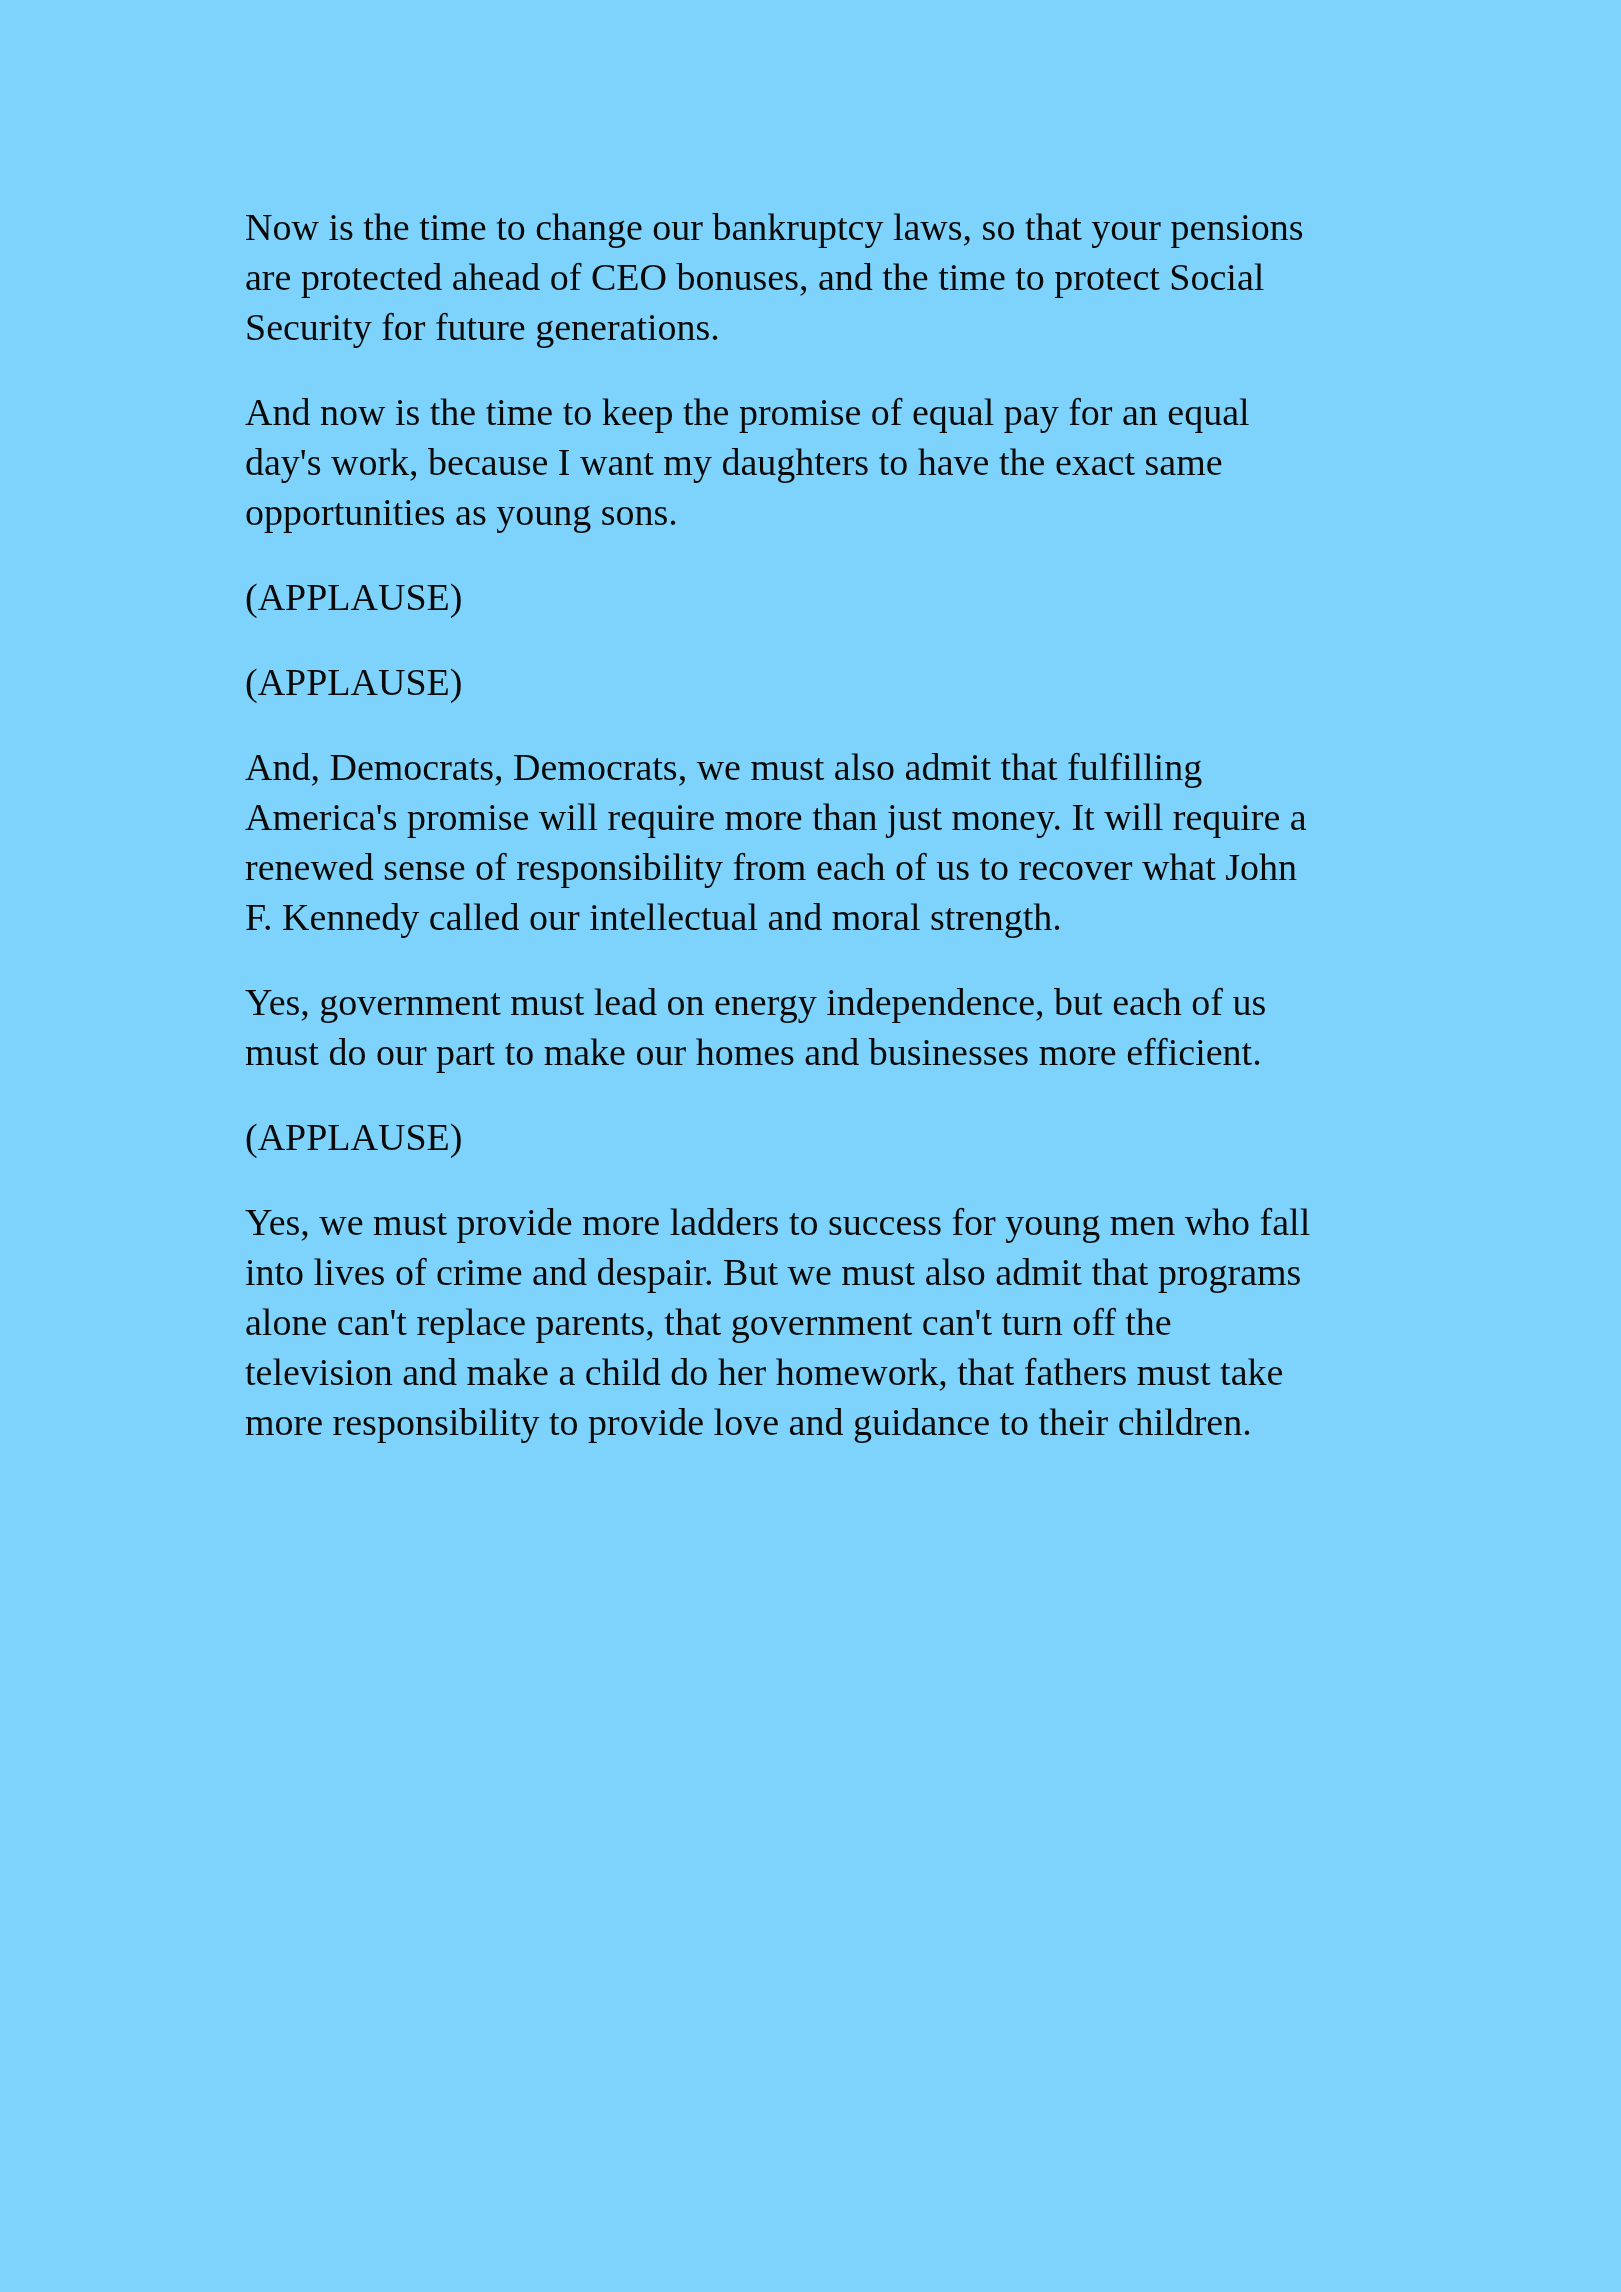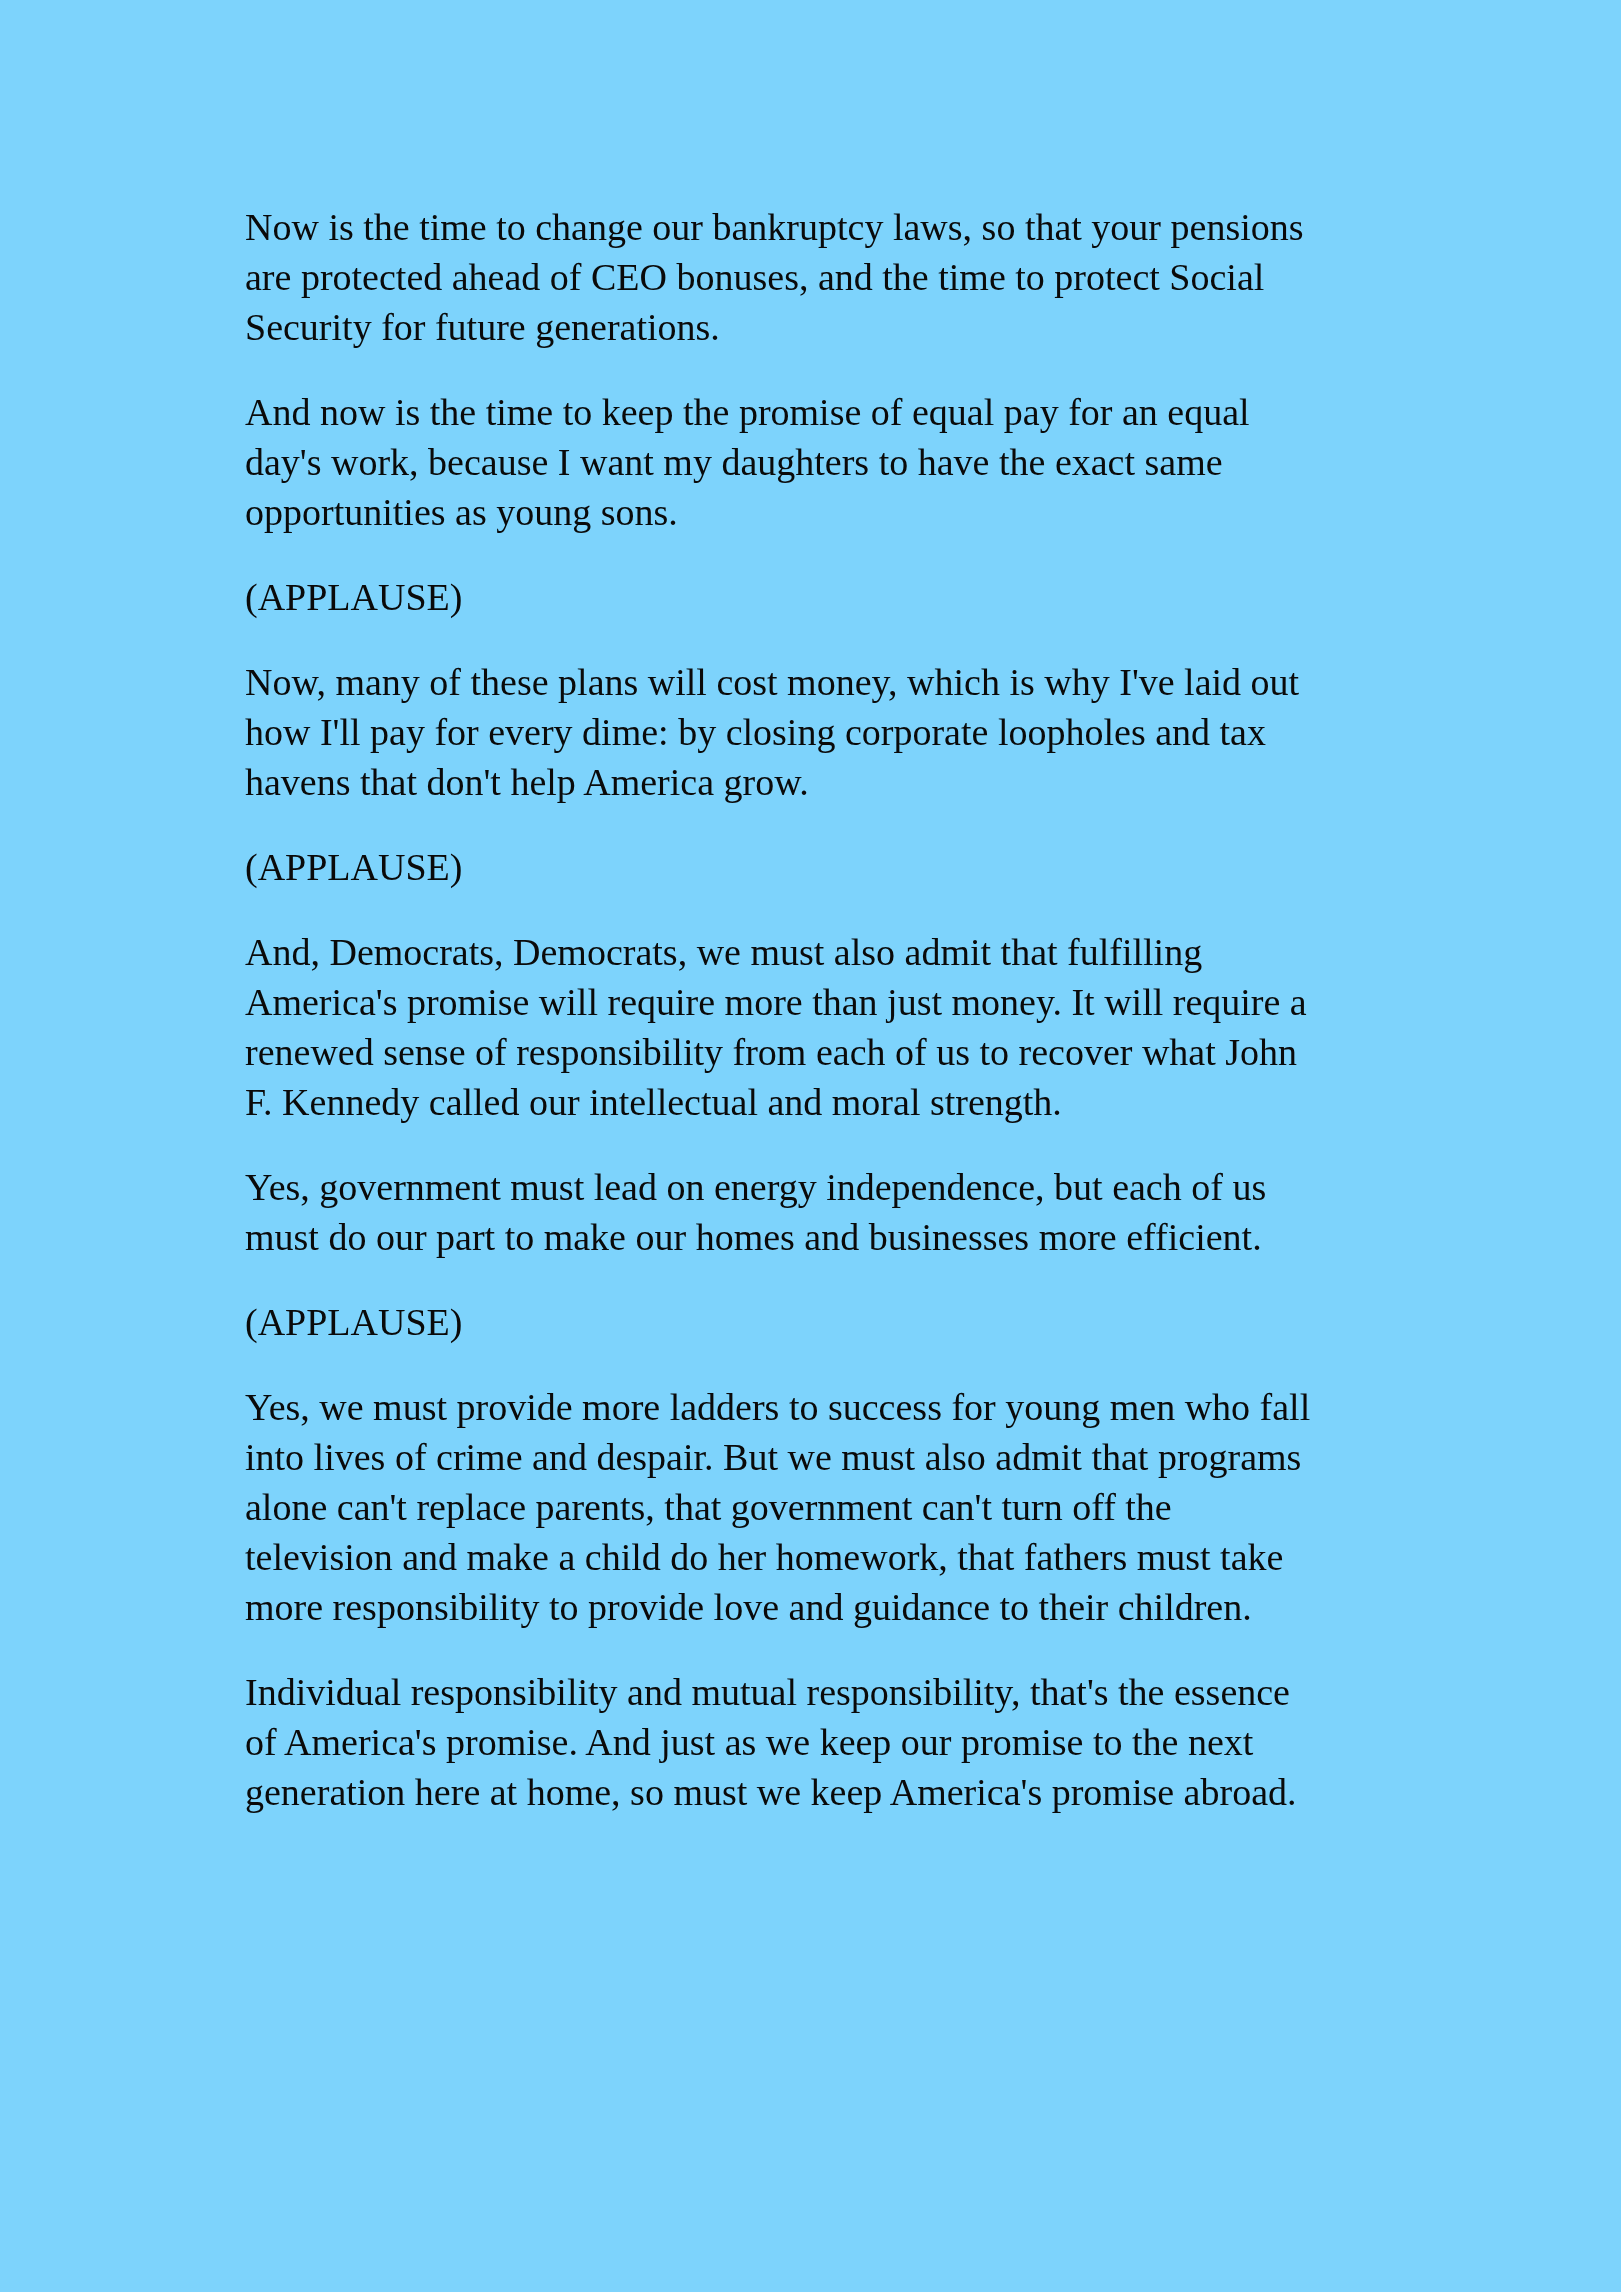--- a/index.html
+++ b/index.html
@@ -37,34 +37,28 @@
 
 <div class="page">
   <main class="text-block">
       <p>Now is the time to change our bankruptcy laws, so that your pensions
 are protected ahead of CEO bonuses, and the time to protect Social
 Security for future generations.</p>
       <p>And now is the time to keep the promise of equal pay for an equal
 day's work, because I want my daughters to have the exact same
 opportunities as young sons.</p>
       <p>(APPLAUSE)</p>
-      <p>Now, many of these plans will cost money, which is why I've laid out
-how I'll pay for every dime: by closing corporate loopholes and tax
-havens that don't help America grow.</p>
       <p>(APPLAUSE)</p>
       <p>And, Democrats, Democrats, we must also admit that fulfilling
 America's promise will require more than just money. It will require a
 renewed sense of responsibility from each of us to recover what John
 F. Kennedy called our intellectual and moral strength.</p>
       <p>Yes, government must lead on energy independence, but each of us
 must do our part to make our homes and businesses more efficient.</p>
       <p>(APPLAUSE)</p>
       <p>Yes, we must provide more ladders to success for young men who fall
 into lives of crime and despair. But we must also admit that programs
 alone can't replace parents, that government can't turn off the
 television and make a child do her homework, that fathers must take
 more responsibility to provide love and guidance to their children.</p>
-      <p>Individual responsibility and mutual responsibility, that's the essence
-of America's promise. And just as we keep our promise to the next
-generation here at home, so must we keep America's promise abroad.</p>
     </main>
 </div>
 
 
 </body></html>

